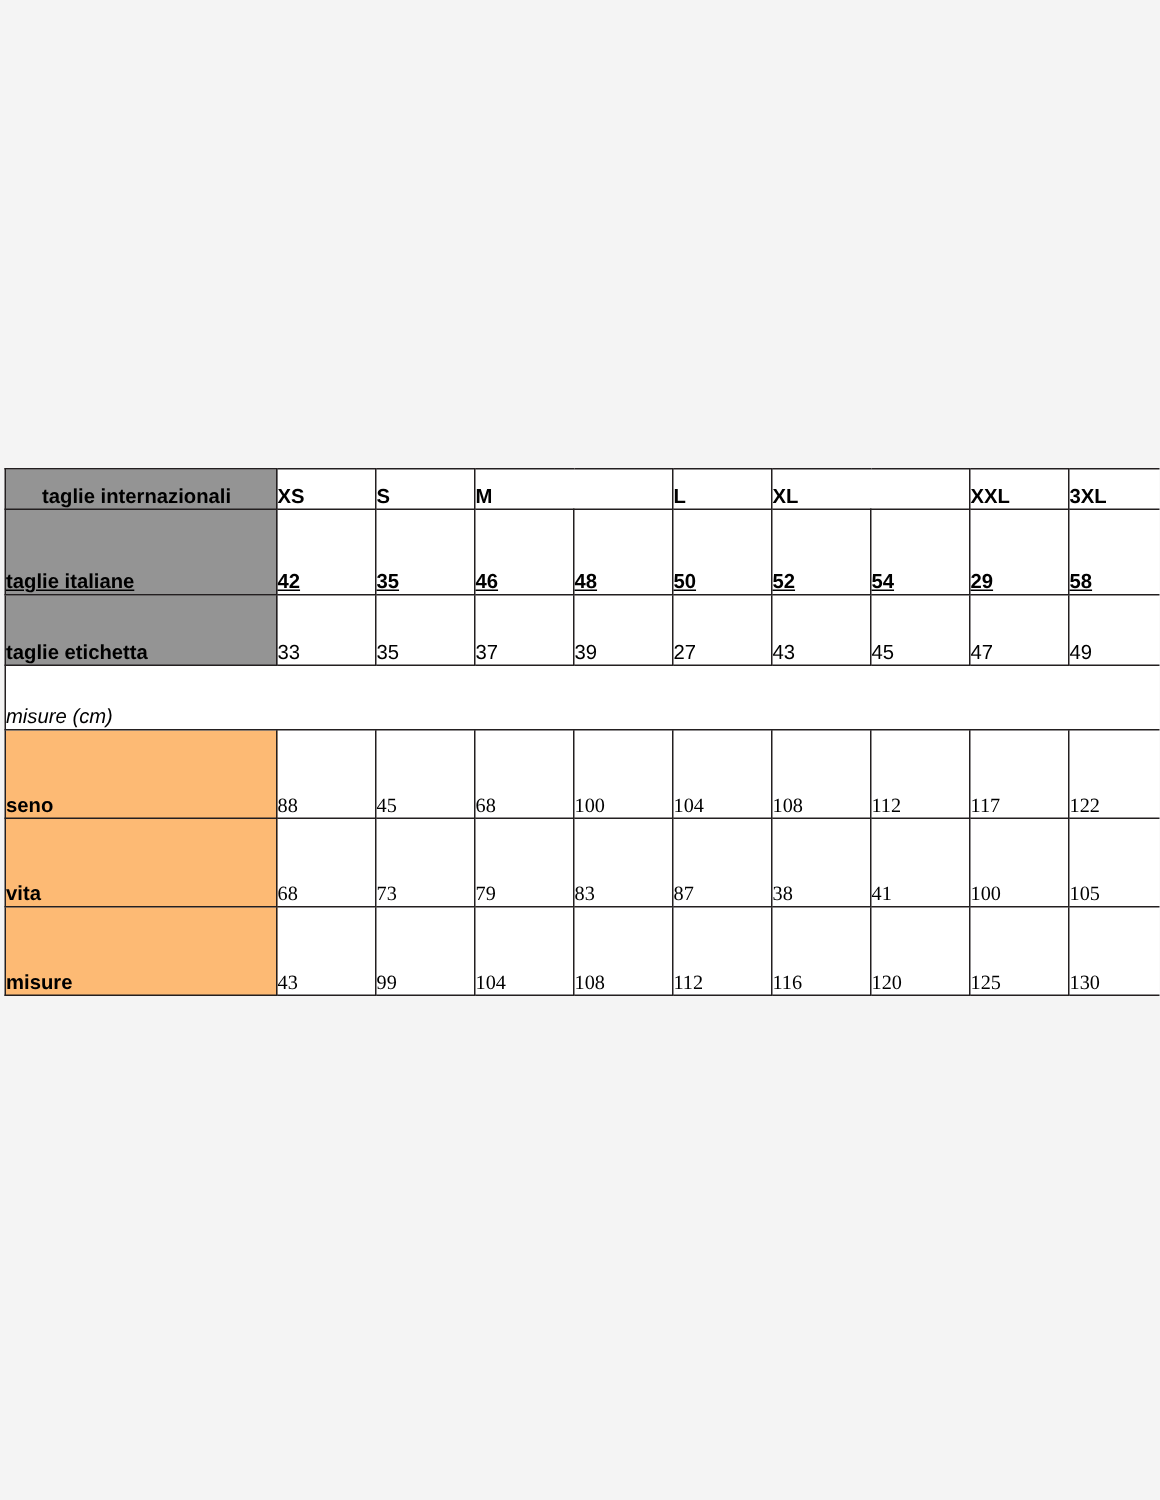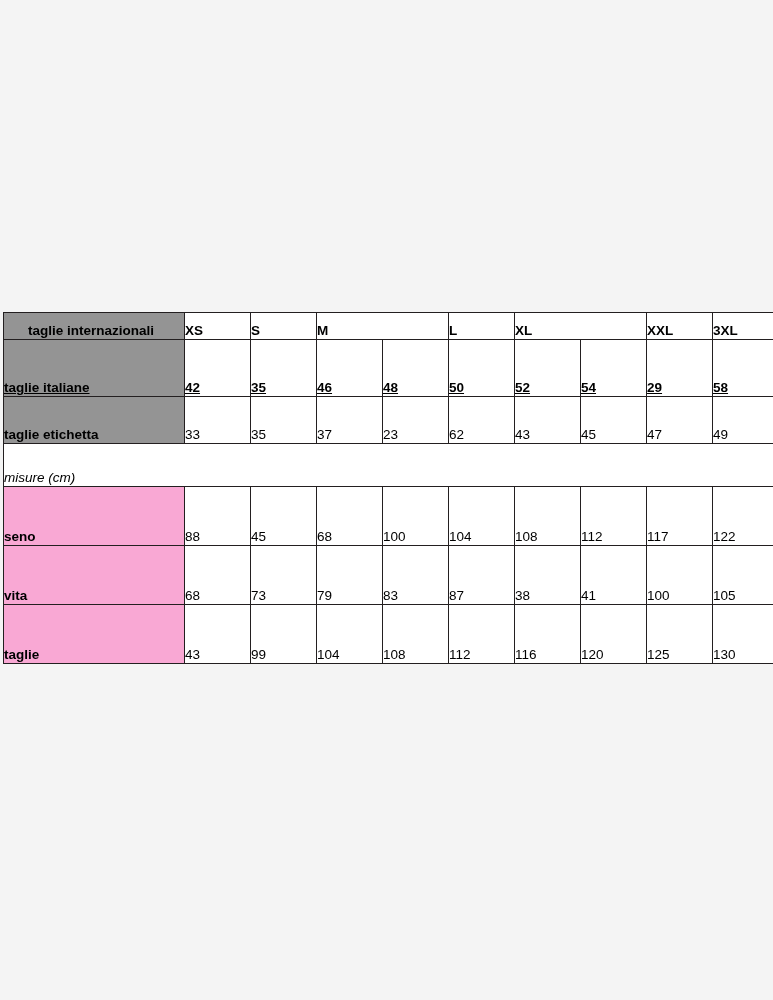--- a/index.html
+++ b/index.html
@@ -84,27 +84,28 @@
     font-style: italic;
     font-size: 14px;
     vertical-align: middle;
     padding-left: 7px;
   }
   .rowlabel-plain {
     font-weight: bold;
     font-size: 14.5px;
     text-align: center;
     vertical-align: middle;
-    background: #f9a8d4;
+    background: #fdba74;
     color: #000000;
   }
   .val-cell {
     font-size: 13.5px;
     vertical-align: bottom;
     padding-bottom: 7px;
+    font-family: Liberation Serif, serif;
   }
 </style>
 </head>
 <body>
 
 <div class="page">
   <div class="table-wrap">
     <table class="size-chart">
       <colgroup>
         <col class="c-label">
@@ -141,22 +142,22 @@
           <td class="ital-cell">54</td>
           <td class="ital-cell">29</td>
           <td class="ital-cell">58</td>
         </tr>
 
         <tr class="row-etic">
           <td class="hdr-label">taglie etichetta</td>
           <td class="etic-cell">33</td>
           <td class="etic-cell">35</td>
           <td class="etic-cell">37</td>
-          <td class="etic-cell">23</td>
-          <td class="etic-cell">62</td>
+          <td class="etic-cell">39</td>
+          <td class="etic-cell">27</td>
           <td class="etic-cell">43</td>
           <td class="etic-cell">45</td>
           <td class="etic-cell">47</td>
           <td class="etic-cell">49</td>
         </tr>
 
         <tr class="row-mis">
           <td class="misure-cell" colspan="10">misure (cm)</td>
         </tr>
 
@@ -180,21 +181,21 @@
           <td class="val-cell">79</td>
           <td class="val-cell">83</td>
           <td class="val-cell">87</td>
           <td class="val-cell">38</td>
           <td class="val-cell">41</td>
           <td class="val-cell">100</td>
           <td class="val-cell">105</td>
         </tr>
 
         <tr class="row-body">
-          <td class="rowlabel-plain">taglie</td>
+          <td class="rowlabel-plain">misure</td>
           <td class="val-cell">43</td>
           <td class="val-cell">99</td>
           <td class="val-cell">104</td>
           <td class="val-cell">108</td>
           <td class="val-cell">112</td>
           <td class="val-cell">116</td>
           <td class="val-cell">120</td>
           <td class="val-cell">125</td>
           <td class="val-cell">130</td>
         </tr>

